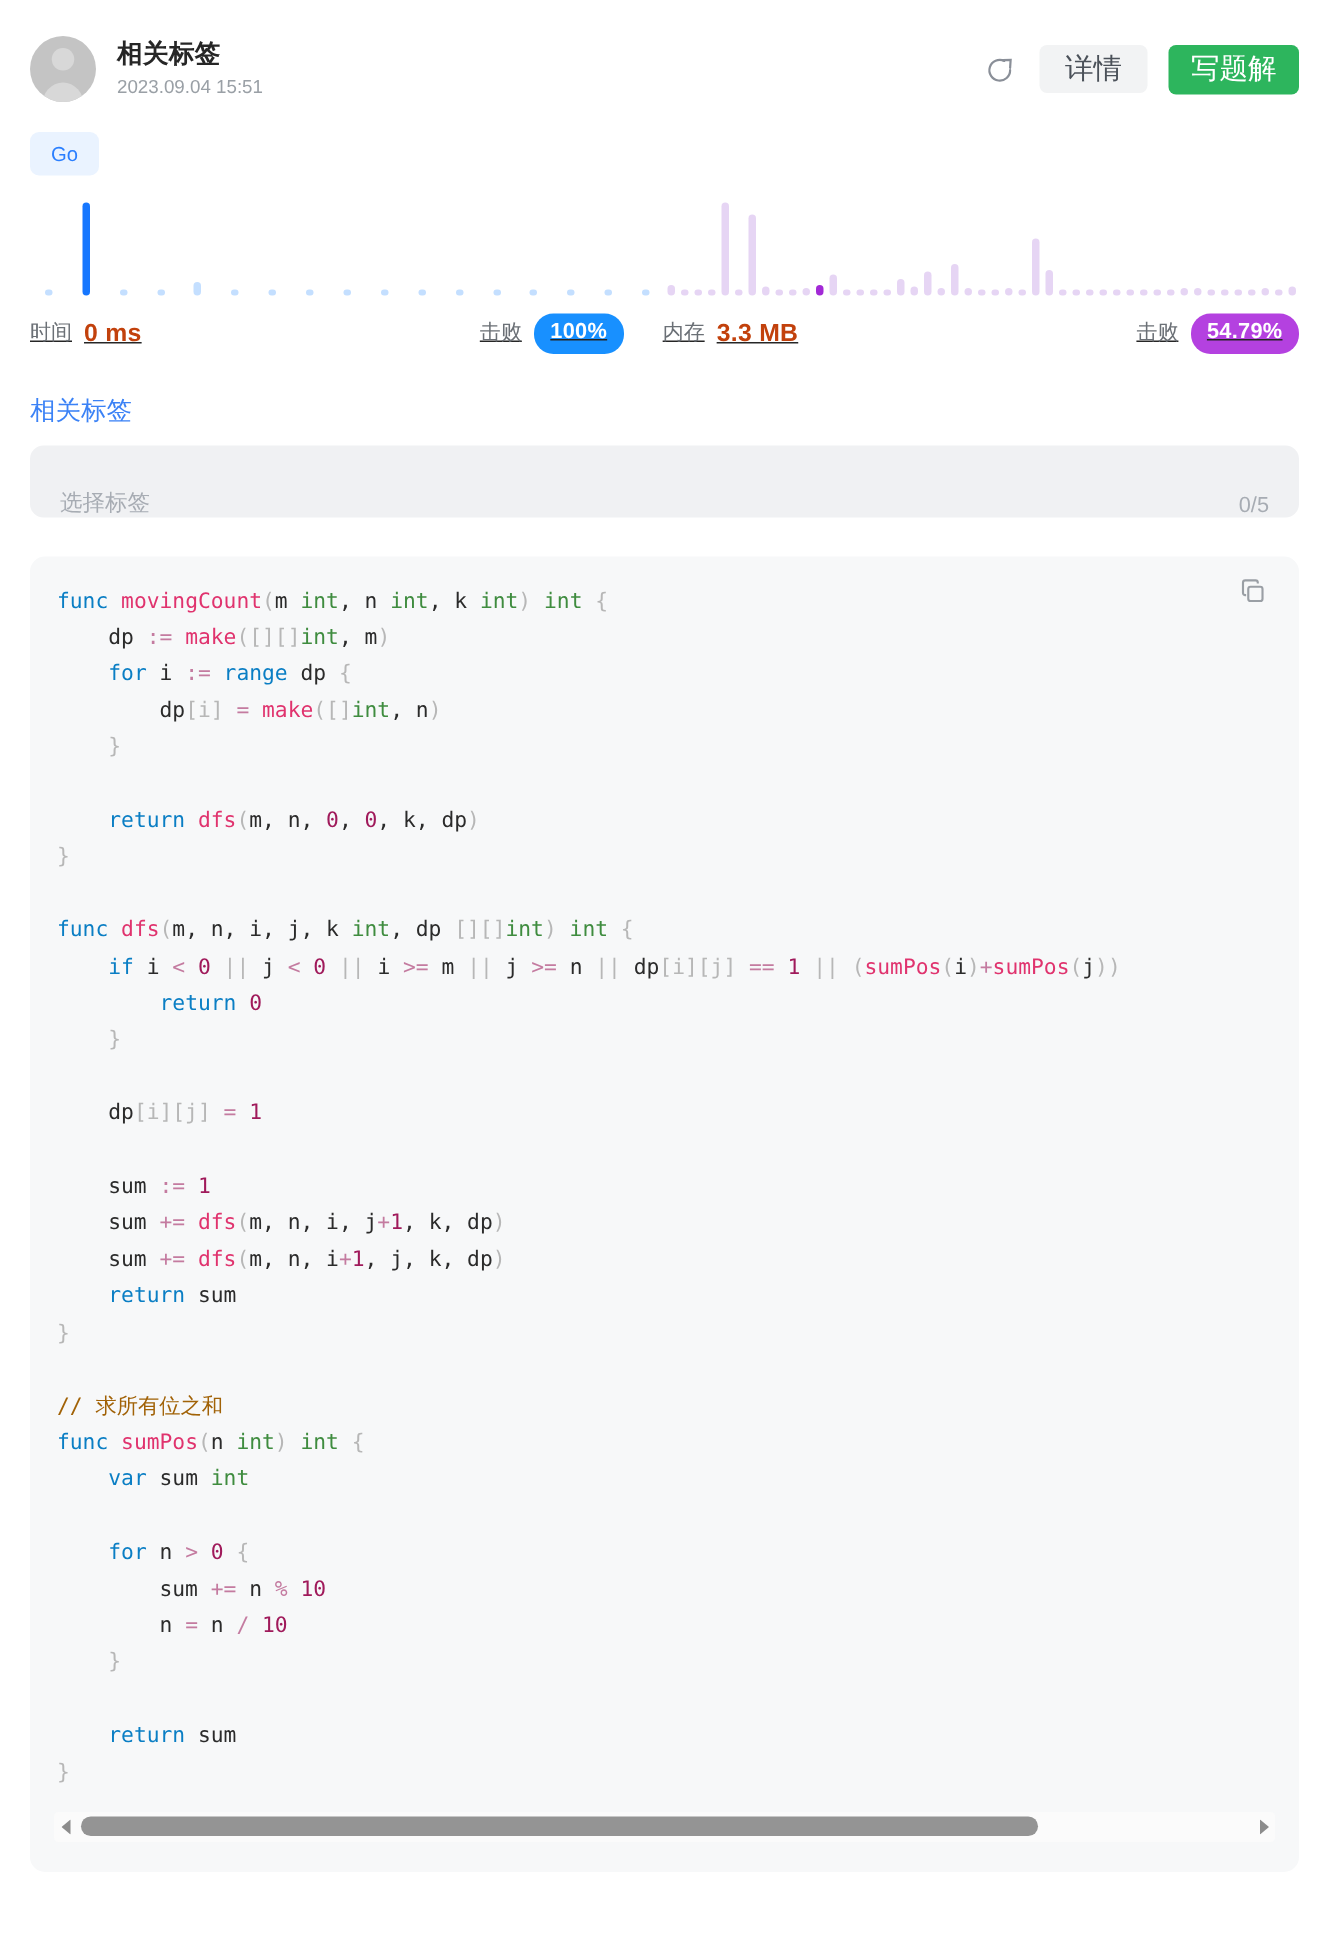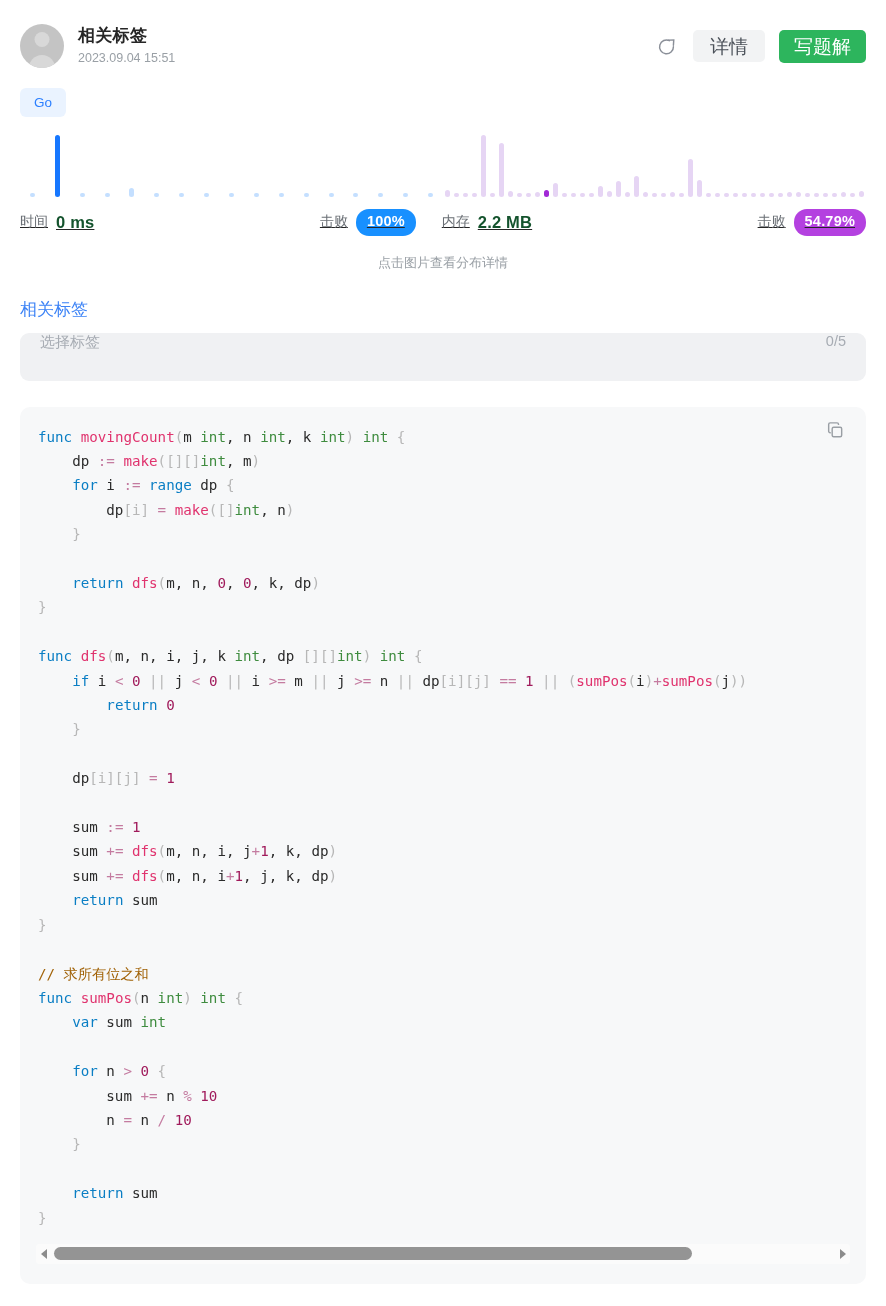--- a/index.html
+++ b/index.html
@@ -137,21 +137,21 @@
   .labels-row {
     display: flex;
     margin-top: 12px;
     align-items: center;
     font-size: 14px;
     text-decoration: underline;
   }
   .label-group { display: flex; align-items: center; gap: 8px; }
   .lg-left { flex: 0 0 auto; }
   .metric-label { color: #6b7076; font-size: 14px; }
-  .metric-value { color: #14532d; font-size: 16.5px; font-weight: 700; letter-spacing: .2px; }
+  .metric-value { color: #c2410c; font-size: 16.5px; font-weight: 700; letter-spacing: .2px; }
   .badge {
     color: #fff;
     font-size: 14.5px;
     font-weight: 700;
     border-radius: 13px;
     padding: 3px 11px 4px 11px;
     line-height: 1.35;
     letter-spacing: .2px;
   }
   .badge-blue { background: #1890ff; }
@@ -170,21 +170,21 @@
   .tags-title {
     font-size: 17px;
     color: #3b82f6;
     margin-bottom: 12px;
   }
   .tags-input {
     background: #f0f1f3;
     border-radius: 9px;
     height: 48px;
     display: flex;
-    align-items: flex-start;
+    align-items: flex-end;
     padding: 0 20px;
   }
   .tags-placeholder { color: #a7acb3; font-size: 15px; flex: 1 1 auto; }
   .tags-counter { color: #a7acb3; font-size: 14.5px; }
 
   
   .code-card {
     margin: 26px 20px 0 20px;
     background: #f7f8f9;
     border-radius: 10px;
@@ -363,30 +363,29 @@
       <span class="metric-value">0 ms</span>
     </div>
     <div class="spacer-flex"></div>
     <div class="label-group">
       <span class="metric-label">击败</span>
       <span class="badge badge-blue">100%</span>
     </div>
     <div style="width:26px"></div>
     <div class="label-group">
       <span class="metric-label">内存</span>
-      <span class="metric-value">2.2 MB</span>
+      <span class="metric-value">3.3 MB</span>
     </div>
     <div class="spacer-flex"></div>
     <div class="label-group">
       <span class="metric-label">击败</span>
       <span class="badge badge-purple">54.79%</span>
     </div>
   </div>
 
-  <div class="chart-hint">点击图片查看分布详情</div>
 </div>
 
 <div class="tags-section">
   <div class="tags-title">相关标签</div>
   <div class="tags-input">
     <span class="tags-placeholder">选择标签</span>
     <span class="tags-counter">0/5</span>
   </div>
 </div>
 

